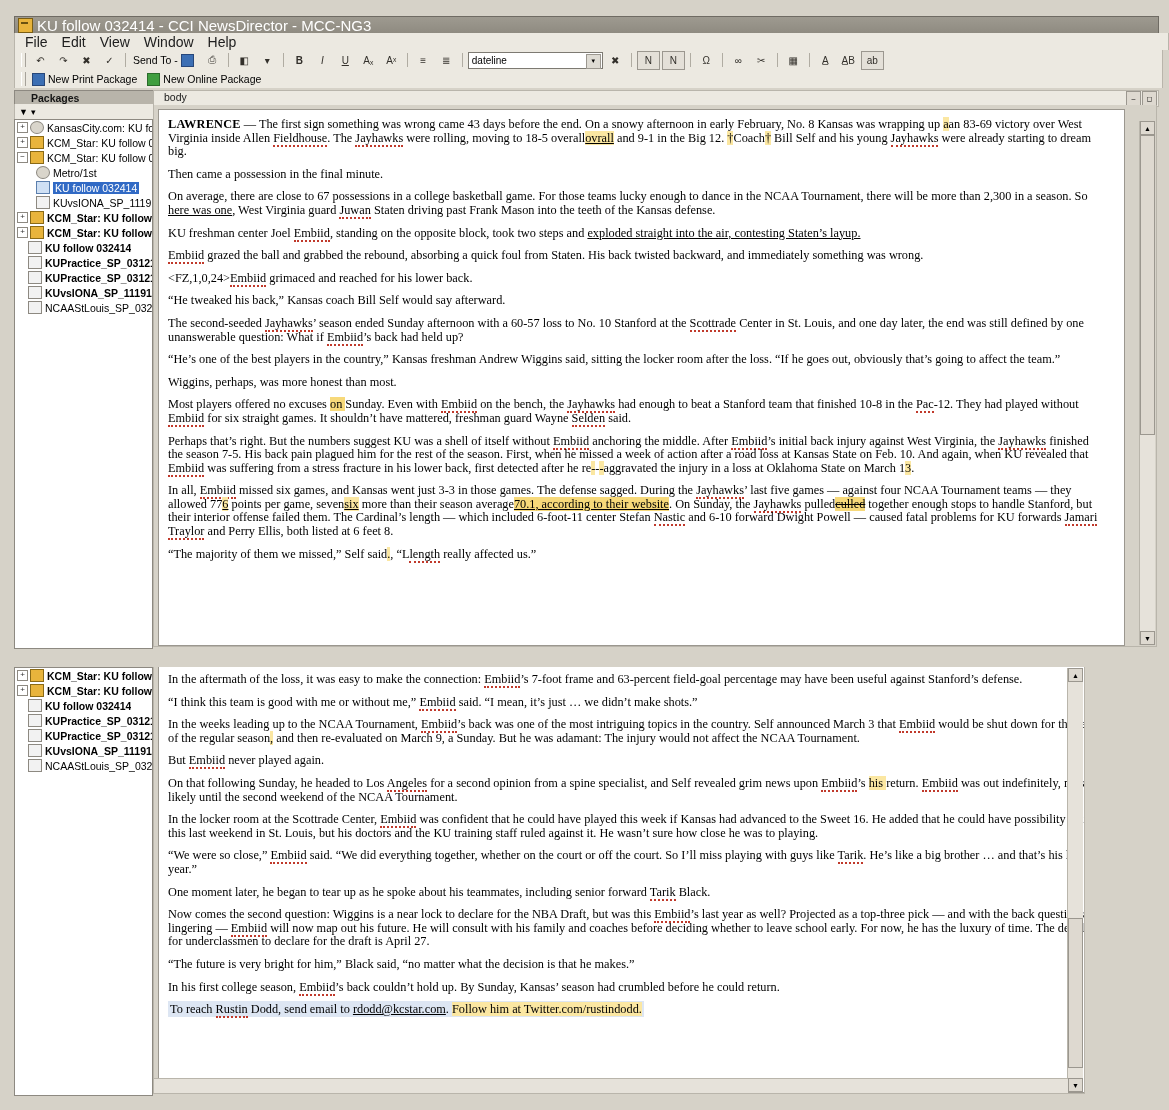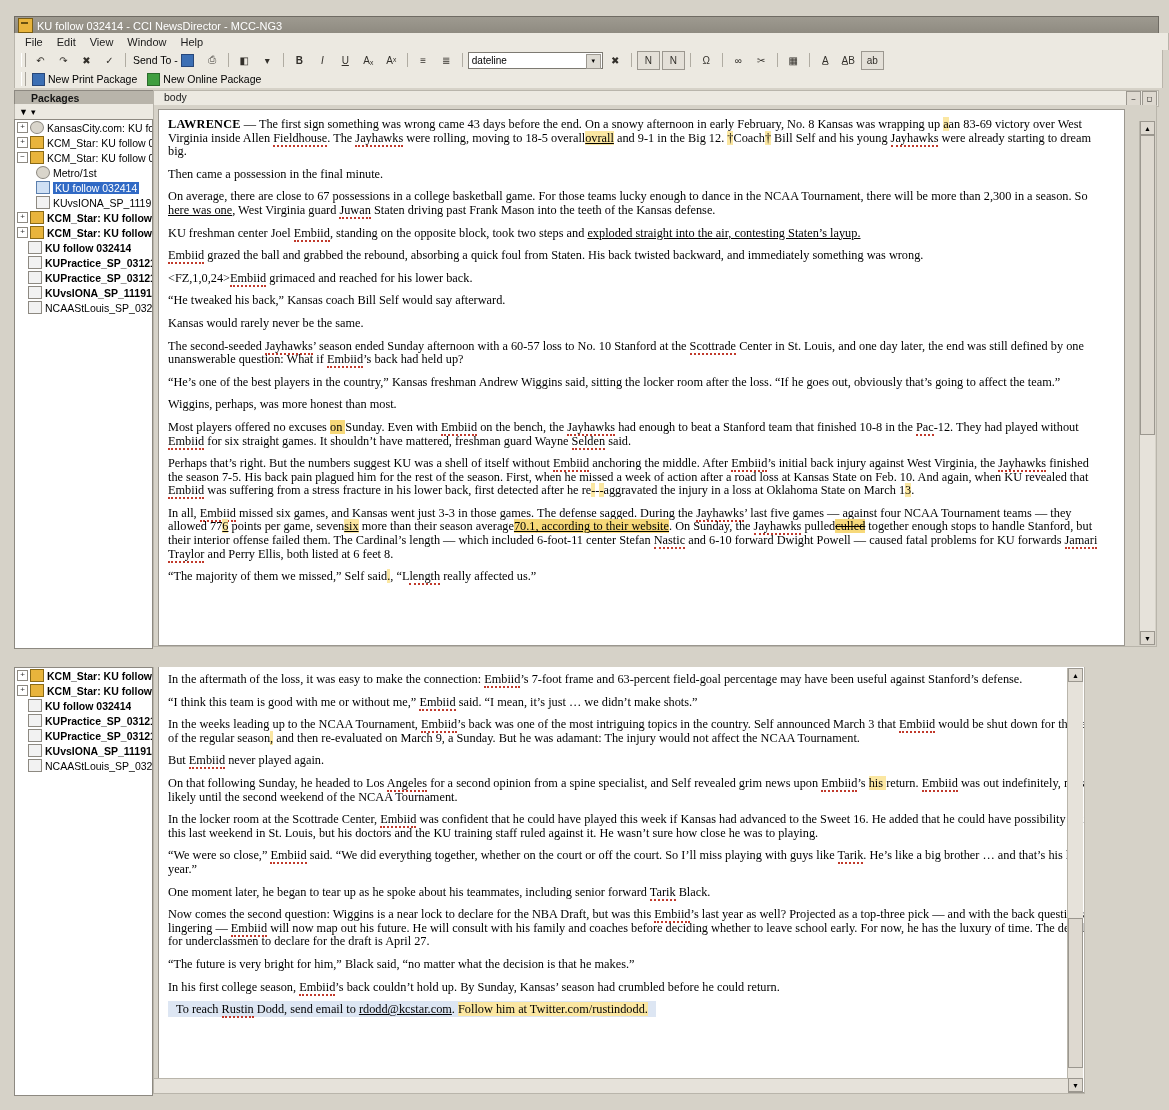--- a/index.html
+++ b/index.html
@@ -12,38 +12,38 @@
     overflow:hidden;
   }
   .app{position:relative;width:1169px;height:1110px;}
 
   
   .titlebar{
     position:absolute;left:14px;top:16px;width:1143px;height:17px;
     background:linear-gradient(#9e9a90,#8e8a80);
     border:1px solid #6f6b63;
     display:flex;align-items:center;
-    color:#fff;font-size:11px;
+    color:#fff;font-size:15px;
   }
   .titlebar .tb-icon{
     width:13px;height:13px;margin:0 4px 0 3px;
     background:#e8b43c;border:1px solid #7a5d12;
     position:relative;
   }
   .titlebar .tb-icon:after{
     content:"";position:absolute;left:2px;top:3px;width:7px;height:2px;background:#6a5210;
   }
   .titlebar .tb-title{white-space:nowrap;overflow:hidden;}
 
   
   .menubar{
     position:absolute;left:14px;top:33px;width:1143px;height:17px;
     background:#ece9e1;border-left:1px solid #b9b5ab;border-right:1px solid #b9b5ab;
     display:flex;align-items:center;padding-left:10px;gap:14px;
-    font-size:11px;color:#202020;
+    font-size:14px;color:#202020;
   }
   .menubar span{cursor:default;}
 
   
   .toolbar{
     position:absolute;left:14px;width:1143px;height:20px;
     background:#ece9e1;border-left:1px solid #b9b5ab;border-right:1px solid #b9b5ab;
     display:flex;align-items:center;gap:2px;padding-left:4px;
   }
   .toolbar.t1{top:50px;}
@@ -135,21 +135,21 @@
     text-align:left;
   }
   .story p{margin:0 12px 9px 0;}
   .story p:last-child{margin-bottom:0;}
   .dateline{font-weight:bold;font-family:"Liberation Serif",serif;letter-spacing:.2px;}
   .hl{background:#fbe7a2;}
   .hl2{background:#f7d97a;}
   .ul{text-decoration:underline;}
   .strike{text-decoration:line-through;}
   .spell{border-bottom:2px dotted #c0392b;}
-  .lastline{background:#dde6f3;padding:1px 8px;}
+  .lastline{background:#dde6f3;padding:1px 2px;}
 
   
   .vscroll{
     position:absolute;right:1px;top:16px;bottom:1px;width:15px;background:#e6e2da;
     border-left:1px solid #b9b5ab;
   }
   .vscroll .arw{width:15px;height:14px;background:#ded9d0;border:1px solid #9b978f;
     box-sizing:border-box;font-size:7px;display:flex;align-items:center;justify-content:center;}
   .vscroll .arw.bot{position:absolute;bottom:0;}
   .vscroll .thumb{position:absolute;left:0;width:15px;background:#ded9d0;border:1px solid #9b978f;
@@ -362,21 +362,20 @@
     <div class="ed-surface">
       <div class="page">
         <div class="story" id="story-top">
             <p><span class="dateline">LAWRENCE</span> — The first sign something was wrong came 43 days before the end. On a snowy afternoon in early February, No. 8 Kansas was wrapping up <span class="hl">a</span>an 83-69 victory over West Virginia inside Allen <span class="spell">Fieldhouse</span>. The <span class="spell">Jayhawks</span> were rolling, moving to 18-5 overall<span class="hl ul">ovrall</span> and 9-1 in the Big 12. <span class="hl">†</span>Coach<span class="hl">†</span> Bill Self and his young <span class="spell">Jayhawks</span> were already starting to dream big.</p>
             <p>Then came a possession in the final minute.</p>
             <p>On average, there are close to 67 possessions in a college basketball game. For those teams lucky enough to dance in the NCAA Tournament, there will be more than 2,300 in a season. So <span class="ul">here was one</span>, West Virginia guard <span class="spell">Juwan</span> Staten driving past Frank Mason into the teeth of the Kansas defense.</p>
             <p>KU freshman center Joel <span class="spell">Embiid</span>, standing on the opposite block, took two steps and <span class="ul">exploded straight into the air, contesting Staten’s layup.</span></p>
             <p><span class="spell">Embiid</span> grazed the ball and grabbed the rebound, absorbing a quick foul from Staten. His back twisted backward, and immediately something was wrong.</p>
             <p>&lt;FZ,1,0,24&gt;<span class="spell">Embiid</span> grimaced and reached for his lower back.</p>
             <p>“He tweaked his back,” Kansas coach Bill Self would say afterward.</p>
-            <p>Kansas would rarely never be the same.</p>
             <p>The second-seeded <span class="spell">Jayhawks</span>’ season ended Sunday afternoon with a 60-57 loss to No. 10 Stanford at the <span class="spell">Scottrade</span> Center in St. Louis, and one day later, the end was still defined by one unanswerable question: What if <span class="spell">Embiid</span>’s back had held up?</p>
             <p>“He’s one of the best players in the country,” Kansas freshman Andrew Wiggins said, sitting the locker room after the loss. “If he goes out, obviously that’s going to affect the team.”</p>
             <p>Wiggins, perhaps, was more honest than most.</p>
             <p>Most players offered no excuses <span class="hl2">on </span>Sunday. Even with <span class="spell">Embiid</span> on the bench, the <span class="spell">Jayhawks</span> had enough to beat a Stanford team that finished 10-8 in the <span class="spell">Pac</span>-12. They had played without <span class="spell">Embiid</span> for six straight games. It shouldn’t have mattered, freshman guard Wayne <span class="spell">Selden</span> said.</p>
             <p>Perhaps that’s right. But the numbers suggest KU was a shell of itself without <span class="spell">Embiid</span> anchoring the middle. After <span class="spell">Embiid</span>’s initial back injury against West Virginia, the <span class="spell">Jayhawks</span> finished the season 7-5. His back pain plagued him for the rest of the season. First, when he missed a week of action after a road loss at Kansas State on Feb. 10. And again, when KU revealed that <span class="spell">Embiid</span> was suffering from a stress fracture in his lower back, first detected after he re<span class="hl">-</span>-<span class="hl">-</span>aggravated the injury in a loss at Oklahoma State on March 1<span class="hl">3</span>.</p>
             <p>In all, <span class="spell">Embiid</span> missed six games, and Kansas went just 3-3 in those games. The defense sagged. During the <span class="spell">Jayhawks</span>’ last five games — against four NCAA Tournament teams — they allowed 77<span class="hl ul">6</span> points per game, seven<span class="hl ul">six</span> more than their season average<span class="hl2 ul">70.1, according to their website</span>. On Sunday, the <span class="spell">Jayhawks</span> pulled<span class="hl2 strike">culled</span> together enough stops to handle Stanford, but their interior offense failed them. The Cardinal’s length — which included 6-foot-11 center Stefan <span class="spell">Nastic</span> and 6-10 forward Dwight Powell — caused fatal problems for KU forwards <span class="spell">Jamari</span> <span class="spell">Traylor</span> and Perry Ellis, both listed at 6 feet 8.</p>
             <p>“The majority of them we missed,” Self said<span class="hl">.</span>, “L<span class="spell">length</span> really affected us.”</p>
           </div>
       </div>
       <div class="vscroll">

